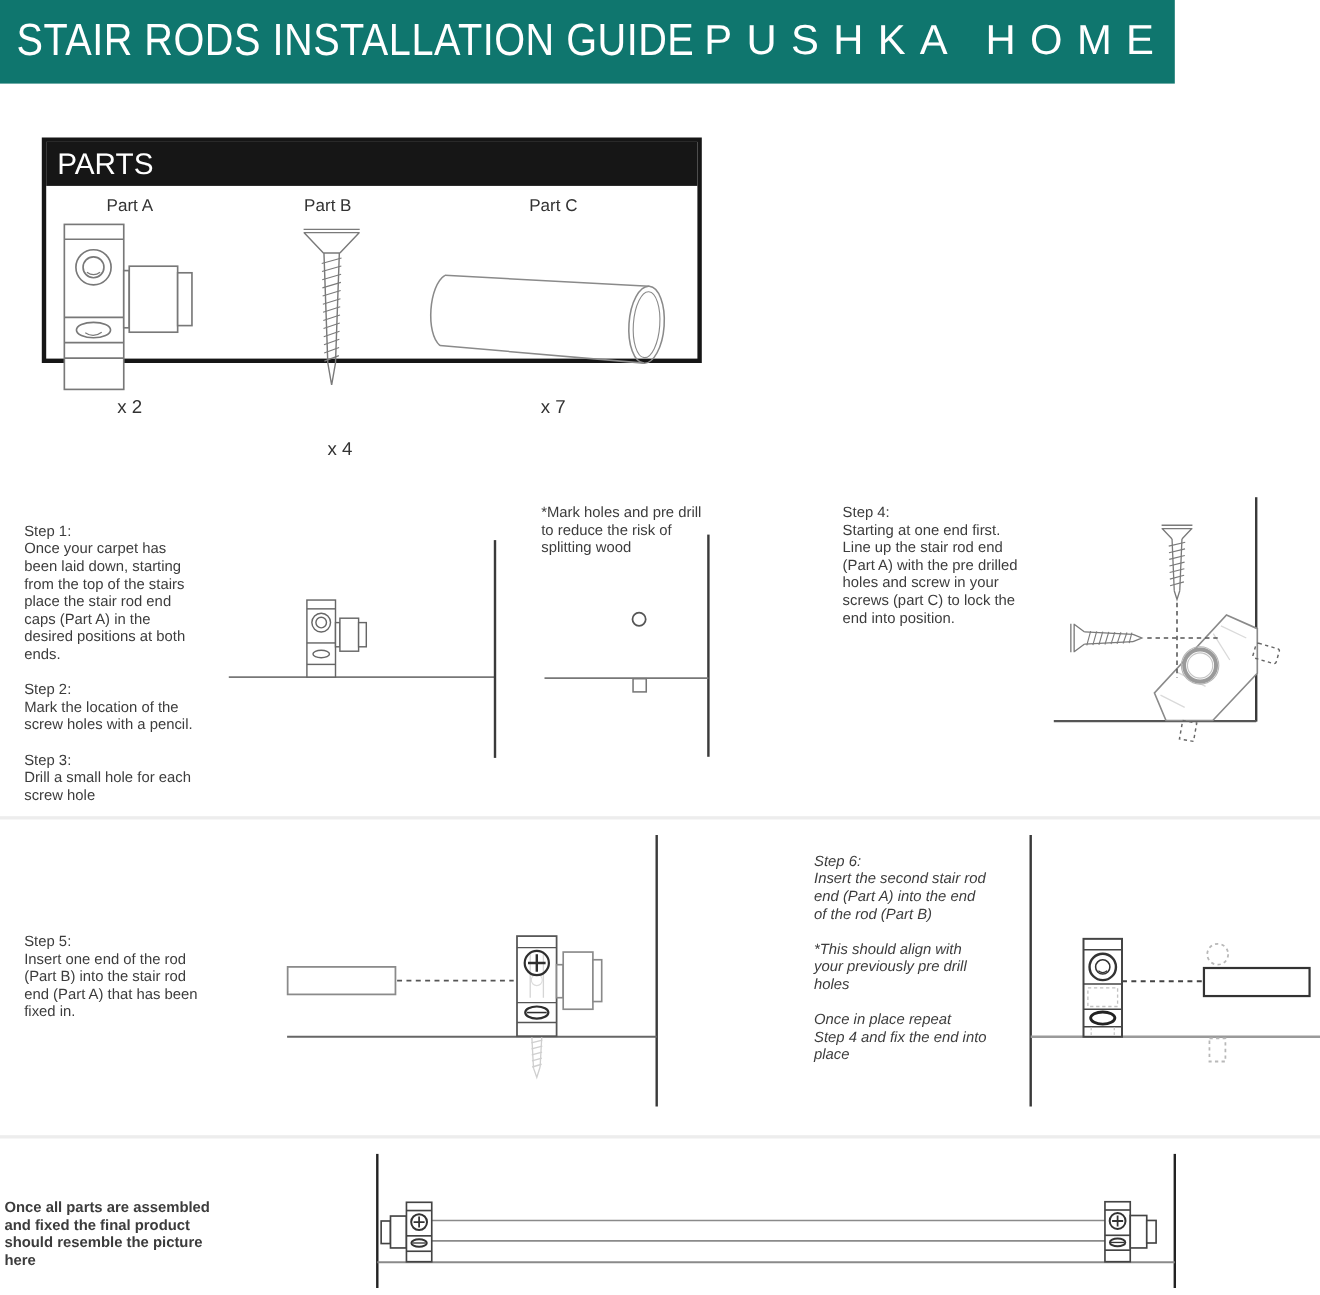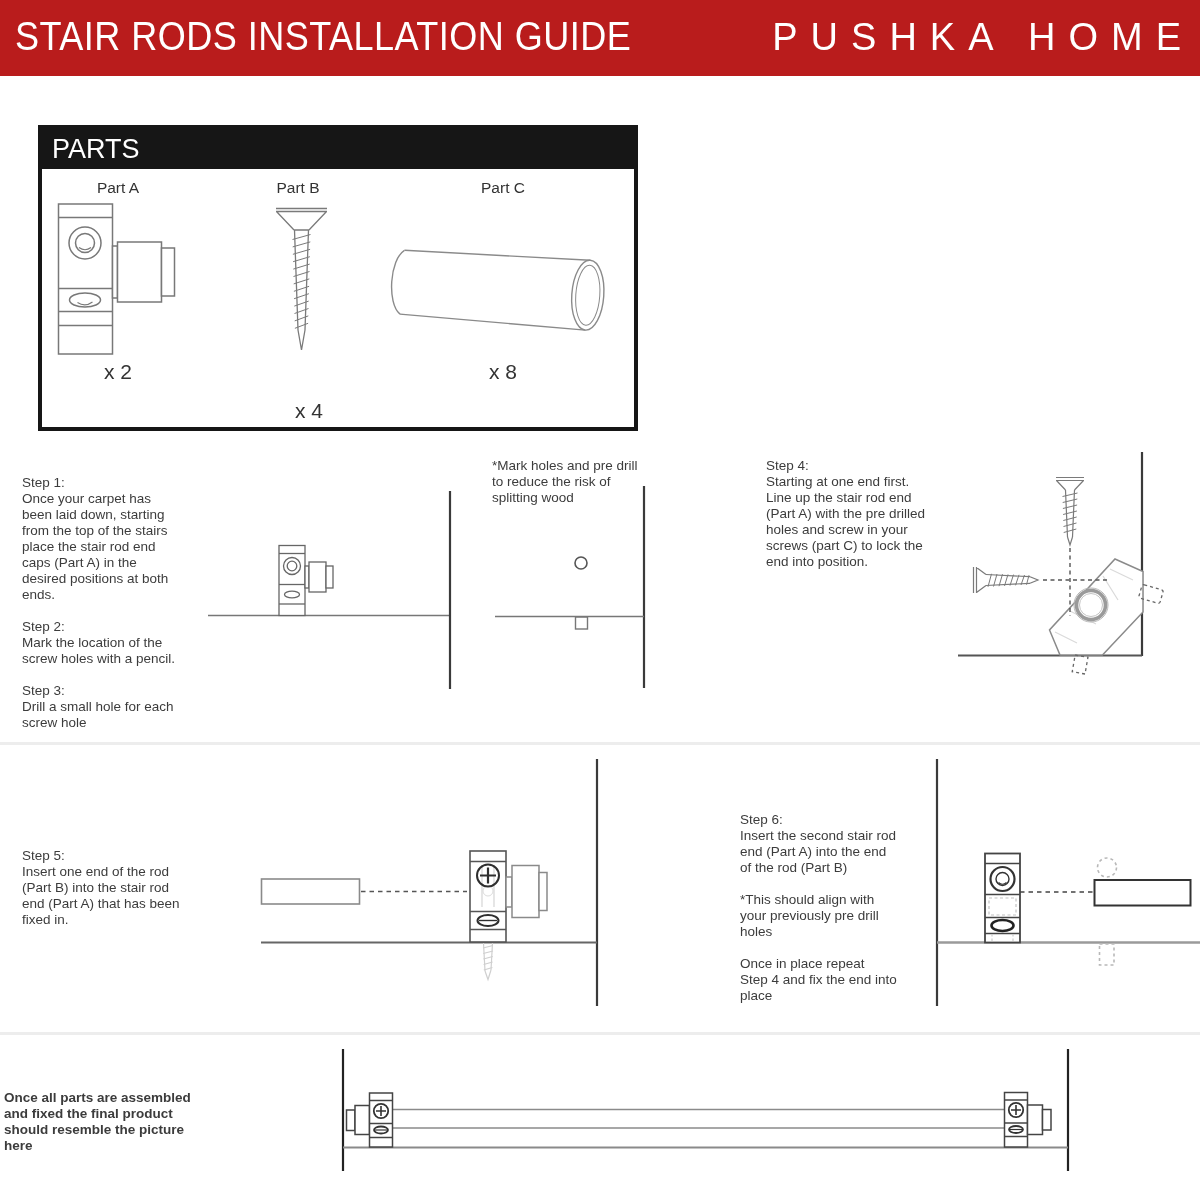--- a/index.html
+++ b/index.html
@@ -1,32 +1,32 @@
 <!DOCTYPE html>
 <html><head>
 <meta charset="utf-8">
 <style>
   html,body{margin:0;padding:0;background:#fff;}
   .page{position:relative;width:1200px;height:1177px;background:#ffffff;
         font-family:"Liberation Sans", sans-serif;overflow:hidden;}
   
-  .hdr{position:absolute;left:0;top:0;width:1200px;height:76px;background:#b91c1c;}
+  .hdr{position:absolute;left:0;top:0;width:1068px;height:76px;background:#0f766e;}
   .hdr-title{position:absolute;left:15px;top:50%;transform:translateY(-54%) scaleX(0.88);
              transform-origin:left center;color:#fff;font-size:41px;font-weight:400;
              letter-spacing:0.5px;white-space:nowrap;}
   .hdr-brand{position:absolute;right:6px;top:50%;transform:translateY(-52%);
              color:#fff;font-size:38px;font-weight:400;letter-spacing:13px;white-space:nowrap;}
   
-  .parts-box{position:absolute;left:38px;top:125px;width:600px;height:306px;
+  .parts-box{position:absolute;left:38px;top:125px;width:600px;height:205px;
              border:4px solid #161616;box-sizing:border-box;background:#fff;}
   .parts-hd{position:absolute;left:0;top:0;width:100%;height:40px;background:#161616;
             color:#fff;font-size:27px;line-height:40px;padding-left:10px;box-sizing:border-box;}
   .plabel,.qty{position:absolute;width:90px;text-align:center;color:#333;}
   .plabel{font-size:15.5px;}
-  .qty{font-size:21px;}
+  .qty{font-size:17px;}
   
   .txt{position:absolute;white-space:pre;font-size:13.5px;line-height:16px;color:#3c3c3c;}
   .divider{position:absolute;left:0;width:1200px;height:3px;background:#ededed;}
   svg{position:absolute;overflow:visible;}
 </style>
 </head>
 <body>
 
 <div class="page">
 
@@ -74,21 +74,21 @@
         <path d="M18,20 L204,17"></path>
         <path d="M18,84 L204,87"></path>
         <path d="M18,20 C4,30 4,74 18,84"></path>
         <ellipse cx="204" cy="52" rx="16" ry="35"></ellipse>
         <ellipse cx="204" cy="52" rx="12" ry="30" stroke-width="1"></ellipse>
       </g>
     </svg>
 
     <div class="qty" style="left:31px;top:231px;">x  2</div>
     <div class="qty" style="left:222px;top:231px;margin-top:39px;">x  4</div>
-    <div class="qty" style="left:416px;top:231px;">x  8</div>
+    <div class="qty" style="left:416px;top:231px;">x  7</div>
   </div>
 
   <div class="txt" style="left:22px;top:455px;margin-top:20px;">Step 1:
 Once your carpet has
 been laid down, starting
 from the top of the stairs
 place the stair rod end
 caps (Part A) in the
 desired positions at both
 ends.
@@ -165,21 +165,21 @@
     </g>
   </svg>
 
   <div class="divider" style="top:742px;"></div>
 
   <div class="txt" style="left:22px;top:848px;">Step 5:
 Insert one end of the rod
 (Part B) into the stair rod
 end (Part A) that has been
 fixed in.</div>
-  <div class="txt" style="left:740px;top:812px;">Step 6:
+  <div class="txt" style="left:740px;top:775px;font-style:italic;">Step 6:
 Insert the second stair rod
 end (Part A) into the end
 of the rod (Part B)
 
 *This should align with
 your previously pre drill
 holes
 
 Once in place repeat
 Step 4 and fix the end into

